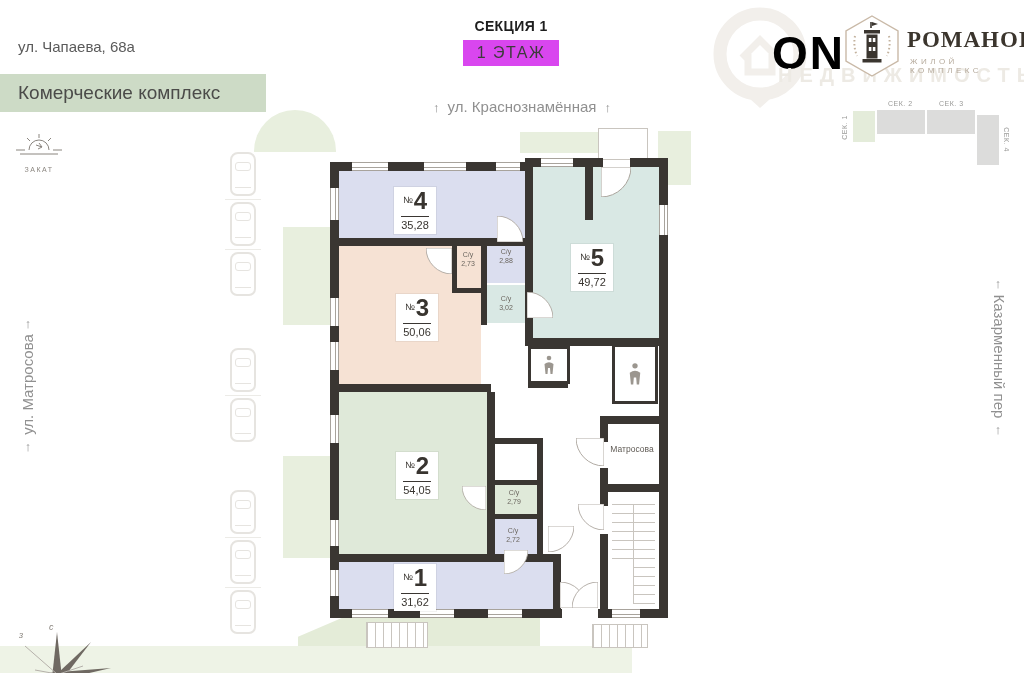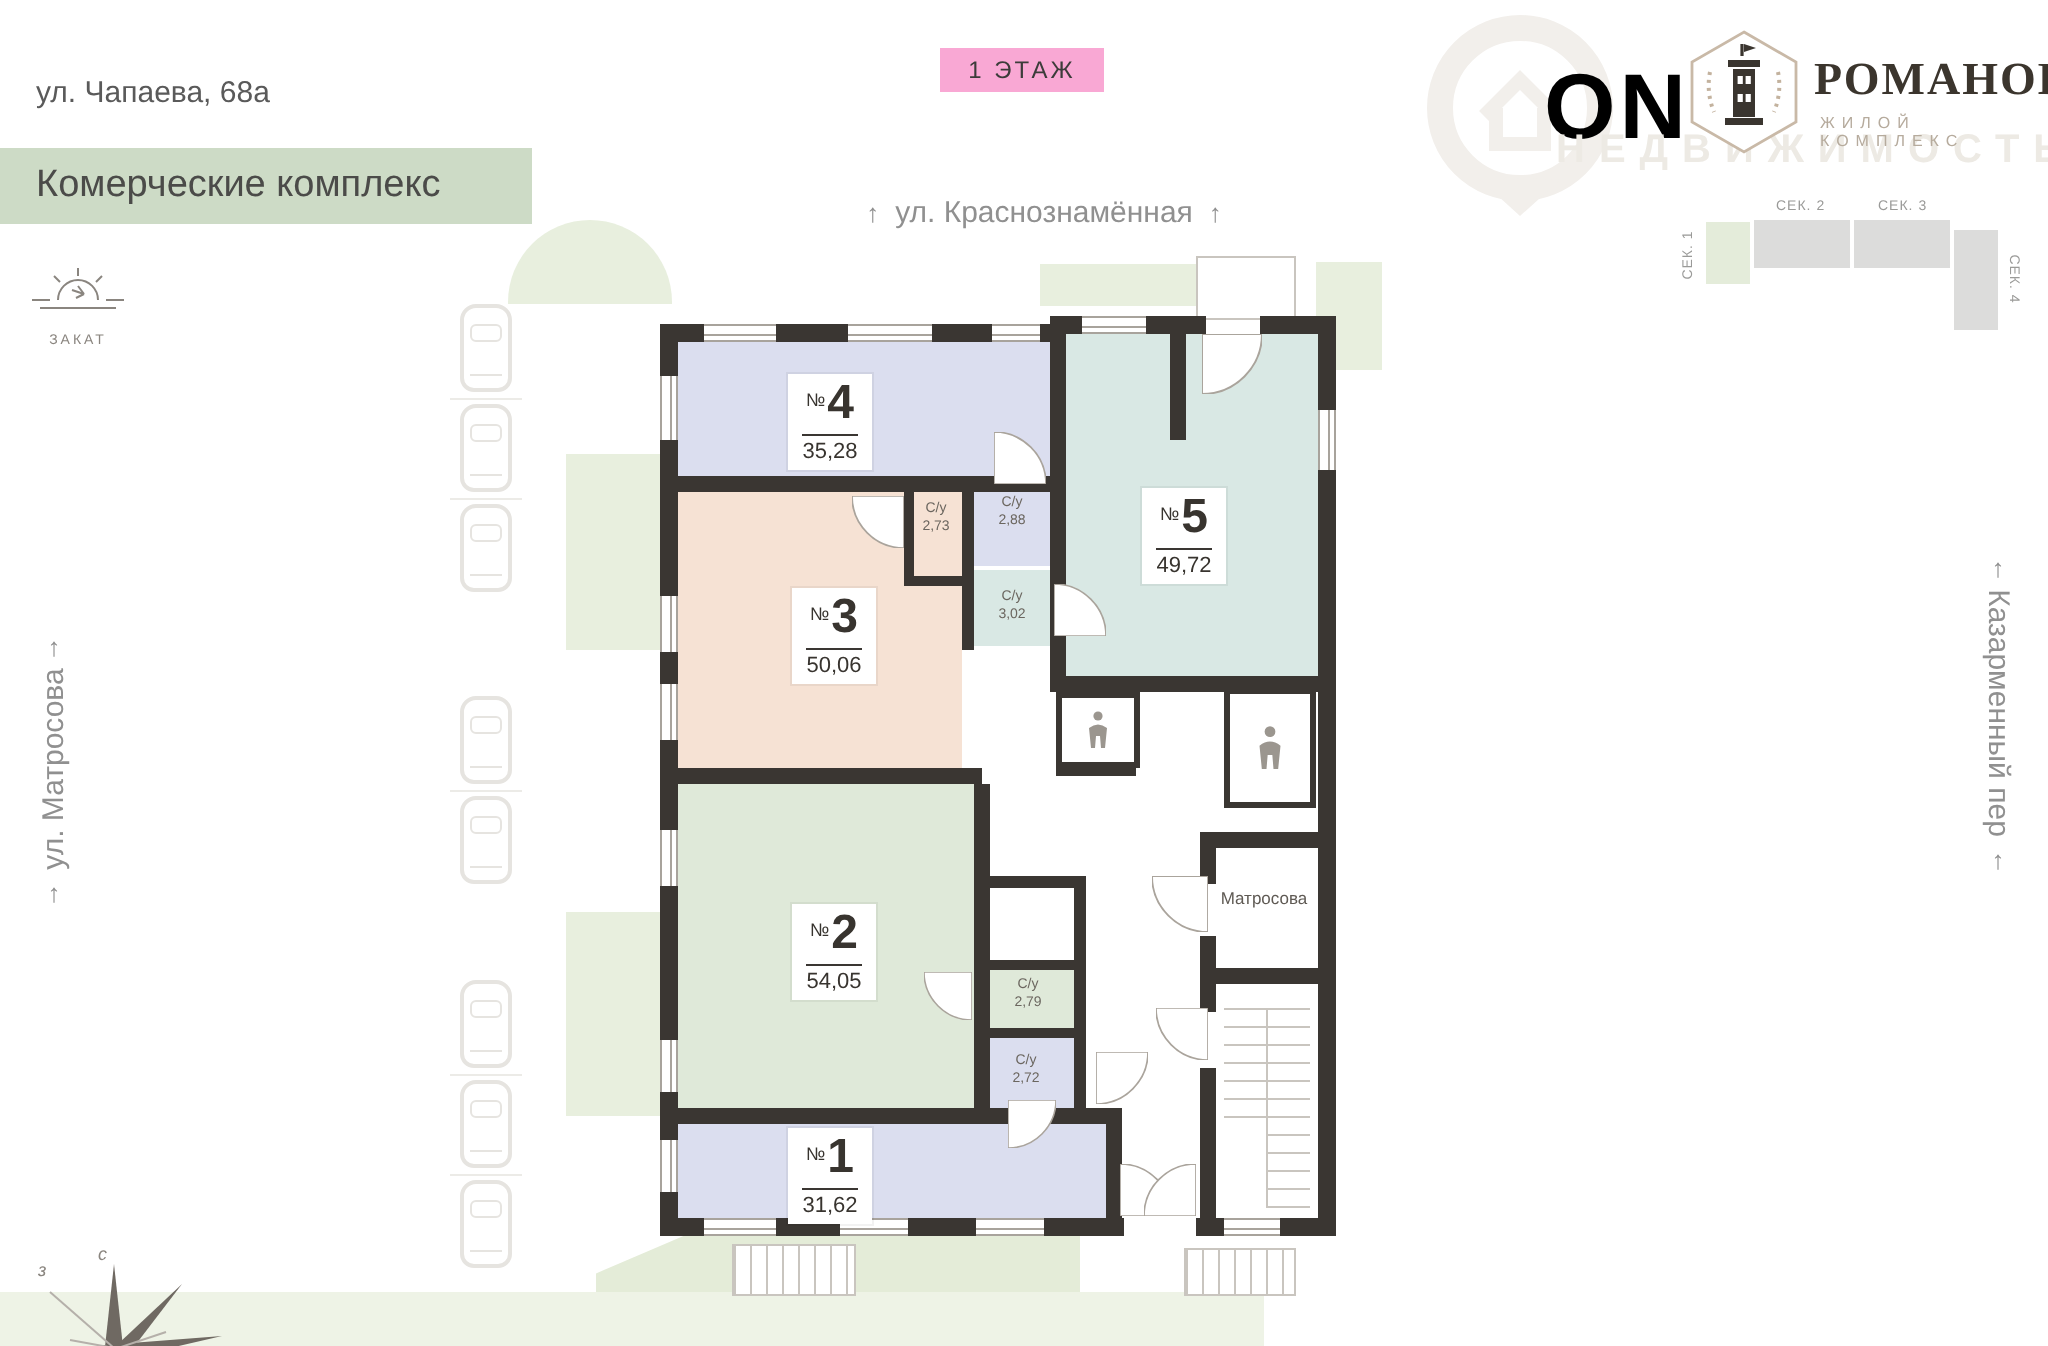--- a/index.html
+++ b/index.html
@@ -7,22 +7,22 @@
        font-family:"Liberation Sans", sans-serif;position:relative;}
   #stage{position:absolute;inset:0;width:1024px;height:673px;}
 
   
   .title{position:absolute;left:18px;top:13px;font-size:20px;font-weight:bold;color:#1b1b1b;letter-spacing:.2px;}
   .address{position:absolute;left:18px;top:38px;font-size:15px;color:#5a5a5a;}
   .banner{position:absolute;left:0;top:74px;width:266px;height:38px;background:#cddbc6;
           color:#4b4b49;font-size:19px;line-height:38px;padding-left:18px;box-sizing:border-box;}
   .sec-block{position:absolute;left:411px;top:18px;width:200px;text-align:center;}
   .sec-title{font-size:14px;font-weight:bold;color:#1e1e1e;letter-spacing:.4px;}
-  .floor-badge{display:inline-block;margin-top:6px;background:#f9a8d4;color:#3c3c3a;
-               font-size:12px;letter-spacing:1.5px;padding:4px 14px;}
+  .floor-badge{display:inline-block;margin-top:6px;background:#d946ef;color:#3c3c3a;
+               font-size:16px;letter-spacing:1.5px;padding:4px 14px;}
 
   
   .wm{position:absolute;z-index:0;}
   .wm-on{left:772px;top:26px;font-size:46px;font-weight:bold;color:#000000;letter-spacing:2px;}
   .wm-ned{left:778px;top:64px;font-size:20px;font-weight:bold;color:#edeae4;letter-spacing:7px;}
   .logo{position:absolute;z-index:2;}
   .logo-hex{left:843px;top:14px;}
   .logo-name{left:907px;top:27px;font-family:"Liberation Serif",serif;font-size:23px;font-weight:bold;
              color:#3b352d;letter-spacing:1px;}
   .logo-sub{left:910px;top:57px;font-size:8px;letter-spacing:3.5px;color:#b6ab9d;}
@@ -92,20 +92,21 @@
     <path d="M38 82 L60 102 L80 84 Z" fill="#f2efeb"></path>
     <path d="M42 52 L60 34 L78 52 M48 48 L48 66 L72 66 L72 48" fill="none" stroke="#f2efeb" stroke-width="7"></path>
   </svg>
   <div class="wm wm-on">ON</div>
   <div class="wm wm-ned">НЕДВИЖИМОСТЬ</div>
 
   <div class="address">ул. Чапаева, 68а</div>
   <div class="banner">Комерческие комплекс</div>
 
   <div class="sec-block">
+    <div class="sec-title">СЕКЦИЯ 1</div>
     <div class="floor-badge">1 ЭТАЖ</div>
   </div>
 
   <svg class="logo logo-hex" width="58" height="64" viewBox="0 0 58 64">
     <polygon points="29,2 55,17 55,47 29,62 3,47 3,17" fill="#ffffff" stroke="#c9b9a7" stroke-width="1.4"></polygon>
     <path d="M12 22 Q10 32 14 42" fill="none" stroke="#c3b29e" stroke-width="2" stroke-dasharray="1.5,2.5"></path>
     <path d="M46 22 Q48 32 44 42" fill="none" stroke="#c3b29e" stroke-width="2" stroke-dasharray="1.5,2.5"></path>
     <g fill="#3a352f">
       <rect x="27.2" y="8" width="1.6" height="6"></rect>
       <path d="M29 8 L35 10 L29 12 Z"></path>

